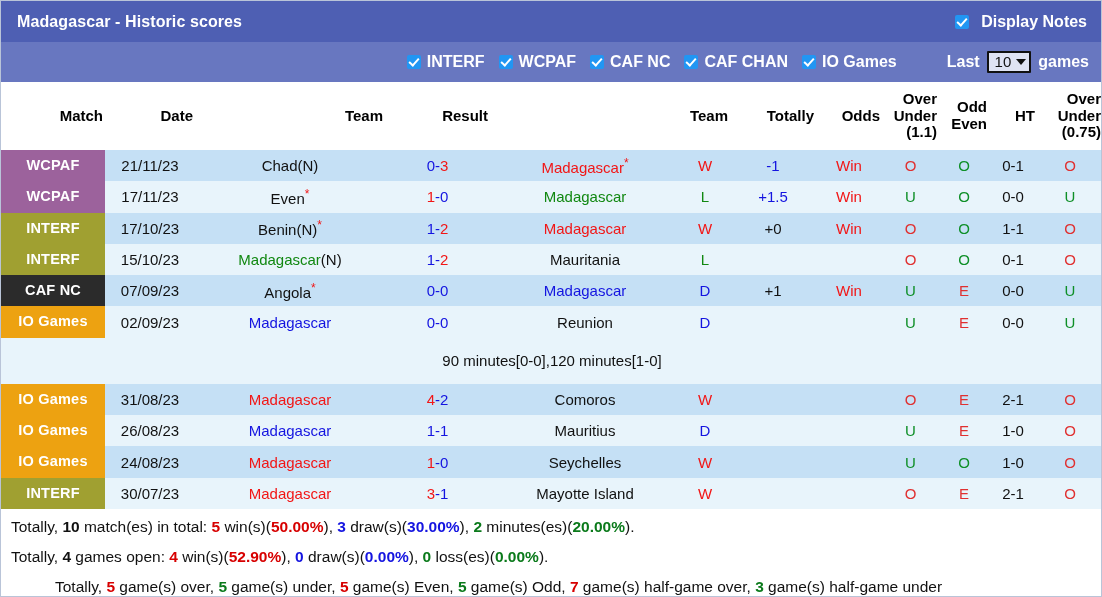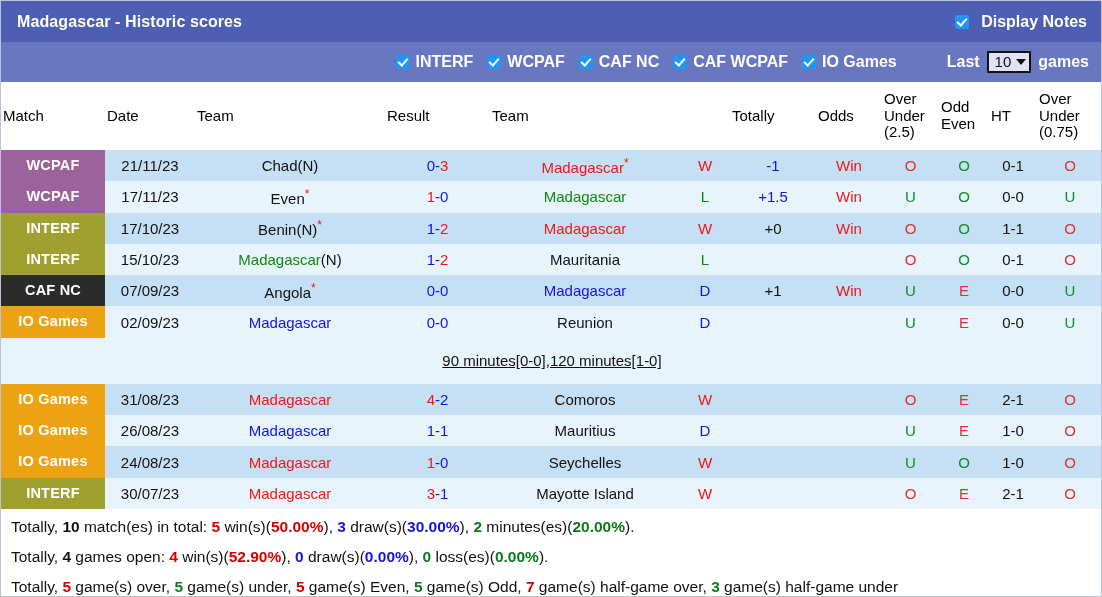--- a/index.html
+++ b/index.html
@@ -106,26 +106,26 @@
   
   table.scores {
     width: 100%;
     border-collapse: collapse;
     table-layout: fixed;
     font-size: 15px;
     color: #111111;
   }
   table.scores thead th {
     background: #ffffff;
-    font-weight: normal;
+    font-weight: bold;
     font-size: 15px;
     color: #000000;
     padding: 7px 2px;
     vertical-align: middle;
-    text-align: left;
+    text-align: right;
     line-height: 1.12;
     height: 68px;
   }
   table.scores tbody td {
     padding: 0;
     height: 31.3px;
     text-align: center;
     vertical-align: middle;
     white-space: nowrap;
     font-size: 15px;
@@ -171,21 +171,21 @@
     padding: 8px 8px 6px 10px;
     font-size: 15.5px;
     color: #111111;
     background: #ffffff;
   }
   .summary p {
     margin: 0 0 9px 0;
     line-height: 1.35;
     white-space: nowrap;
   }
-  .summary p:last-child { margin-bottom: 0; }
+  .summary p:last-child { margin-bottom: 0; margin-left: 44px; }
   .s-red   { color: #d70000; font-weight: bold; }
   .s-blue  { color: #1414e0; font-weight: bold; }
   .s-green { color: #0b7a1b; font-weight: bold; }
   .s-bold  { font-weight: bold; color: #111111; }
 </style>
 </head>
 <body>
 
 <div id="page">
 
@@ -206,21 +206,21 @@
     <div class="filter">
       <span class="cb"></span>
       <span>WCPAF</span>
     </div>
     <div class="filter">
       <span class="cb"></span>
       <span>CAF NC</span>
     </div>
     <div class="filter">
       <span class="cb"></span>
-      <span>CAF WCPAF</span>
+      <span>CAF CHAN</span>
     </div>
     <div class="filter">
       <span class="cb"></span>
       <span>IO Games</span>
     </div>
     <div class="lastbox">
       <span>Last</span>
       <span class="select-10">
         <span>10</span>
         <span class="caret"></span>
@@ -249,21 +249,21 @@
         <th>Match</th>
         <th>Date</th>
         <th>Team</th>
         <th>Result</th>
         <th colspan="2">Team</th>
         <th>Totally</th>
         <th>Odds</th>
         <th>
           <span>Over</span><br>
           <span>Under</span><br>
-          <span>(2.5)</span>
+          <span>(1.1)</span>
         </th>
         <th>
           <span>Odd</span><br>
           <span>Even</span>
         </th>
         <th>HT</th>
         <th>
           <span>Over</span><br>
           <span>Under</span><br>
           <span>(0.75)</span>
@@ -361,21 +361,21 @@
           <td><span class="c-black">Reunion</span></td>
           <td class="c-blue">D</td>
           <td class="c-black"></td>
           <td class="c-red"></td>
           <td class="c-ou-green">U</td>
           <td class="c-ou-red">E</td>
           <td class="c-black">0-0</td>
           <td class="c-ou-green">U</td>
         </tr>
         <tr class="note-row">
-          <td colspan="12" class="note-text" style="height: 46px; text-decoration: underline;">90 minutes[0-0],120 minutes[1-0]</td>
+          <td colspan="12" class="note-text" style="height: 46px;">90 minutes[0-0],120 minutes[1-0]</td>
         </tr>
         <tr class="r-odd">
           <td class="badge-cell">
             <span class="badge iogames">IO Games</span>
           </td>
           <td>31/08/23</td>
           <td><span class="c-red">Madagascar</span></td>
           <td><span class="c-red">4</span><span class="c-blue">-</span><span class="c-blue">2</span></td>
           <td><span class="c-black">Comoros</span></td>
           <td class="c-red">W</td>

